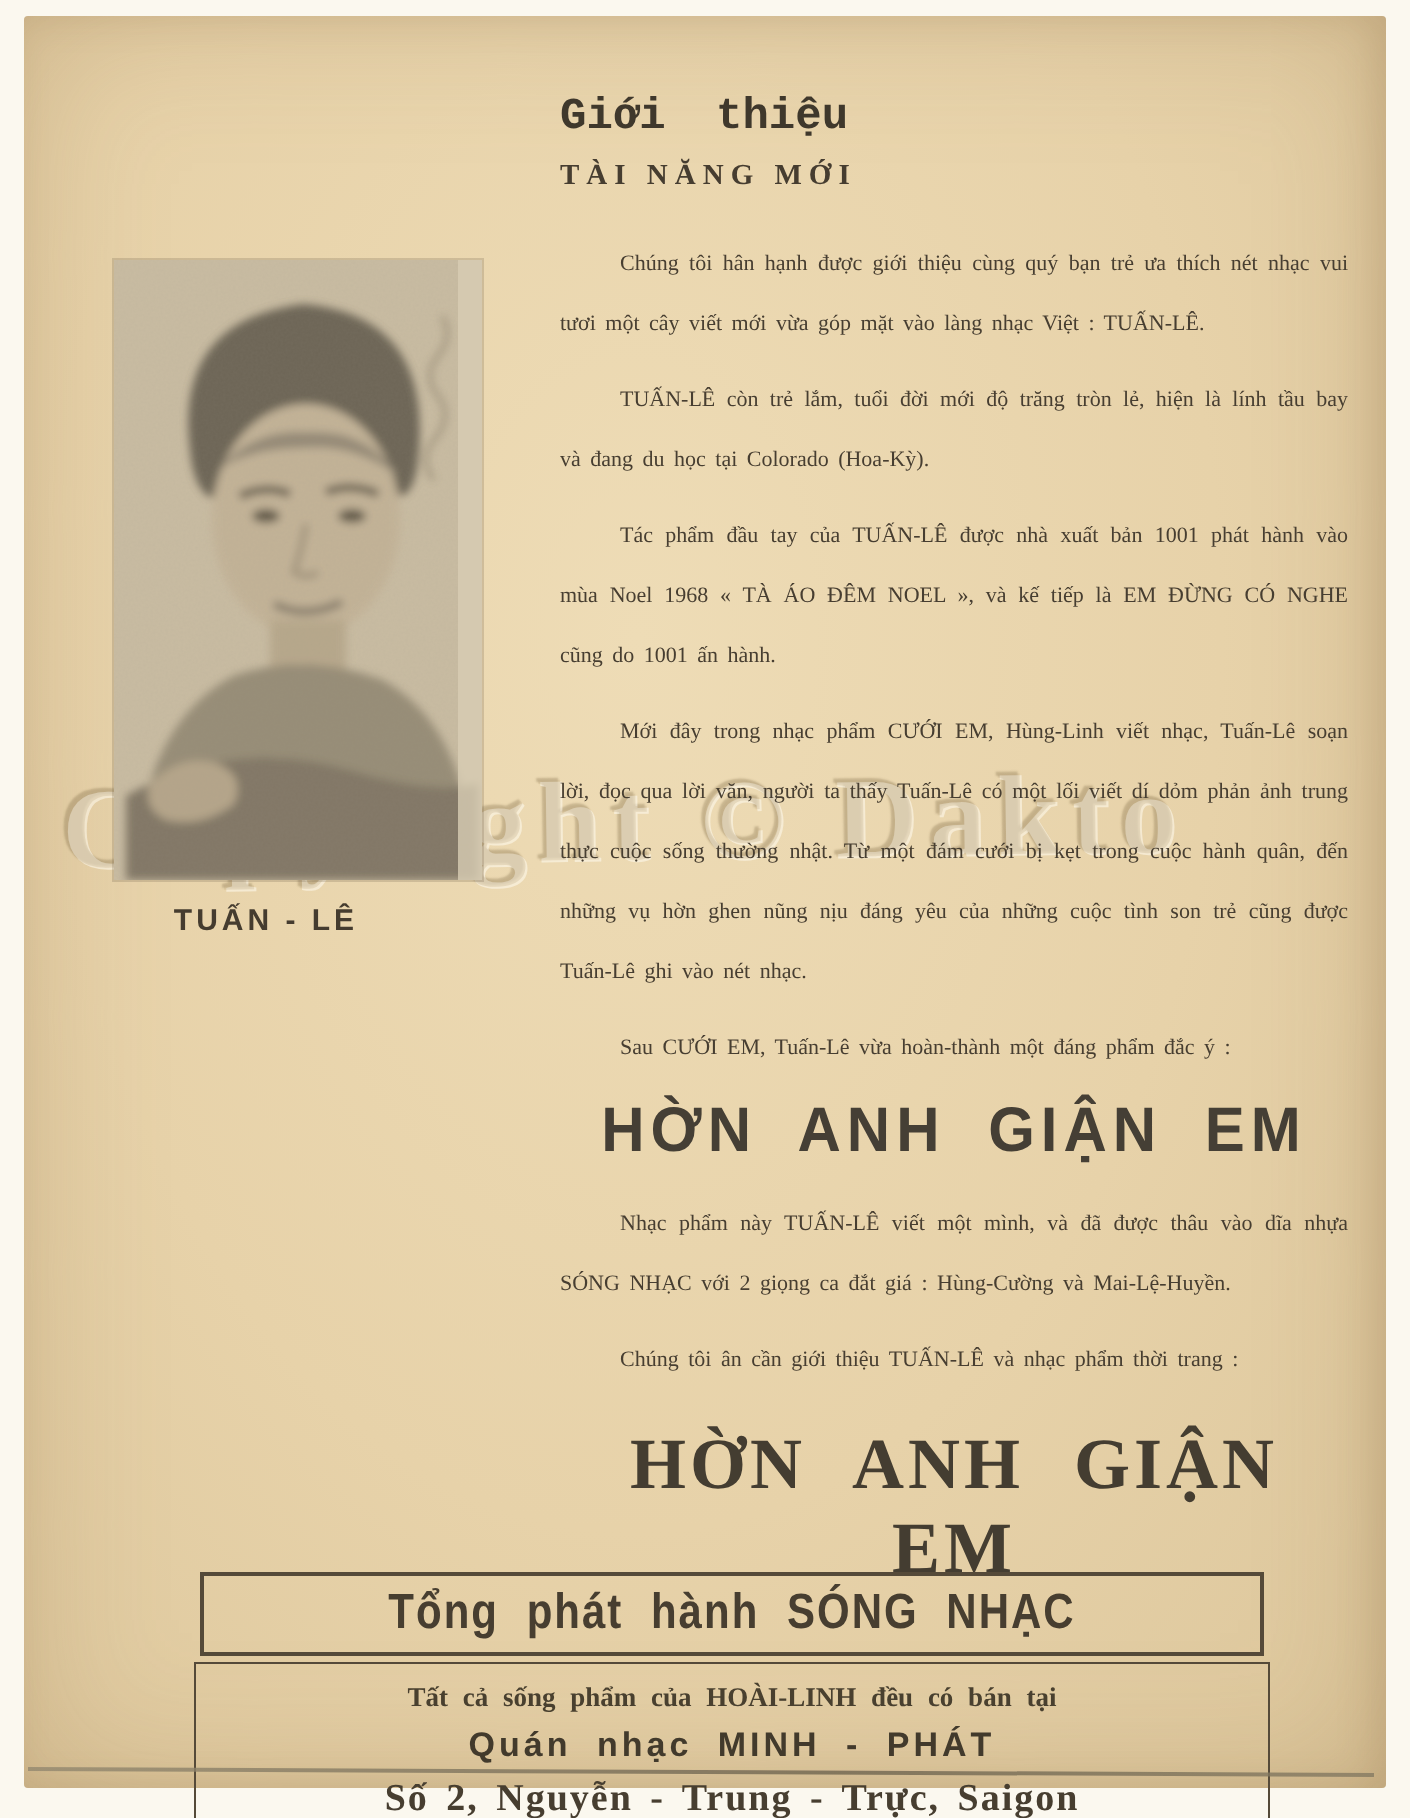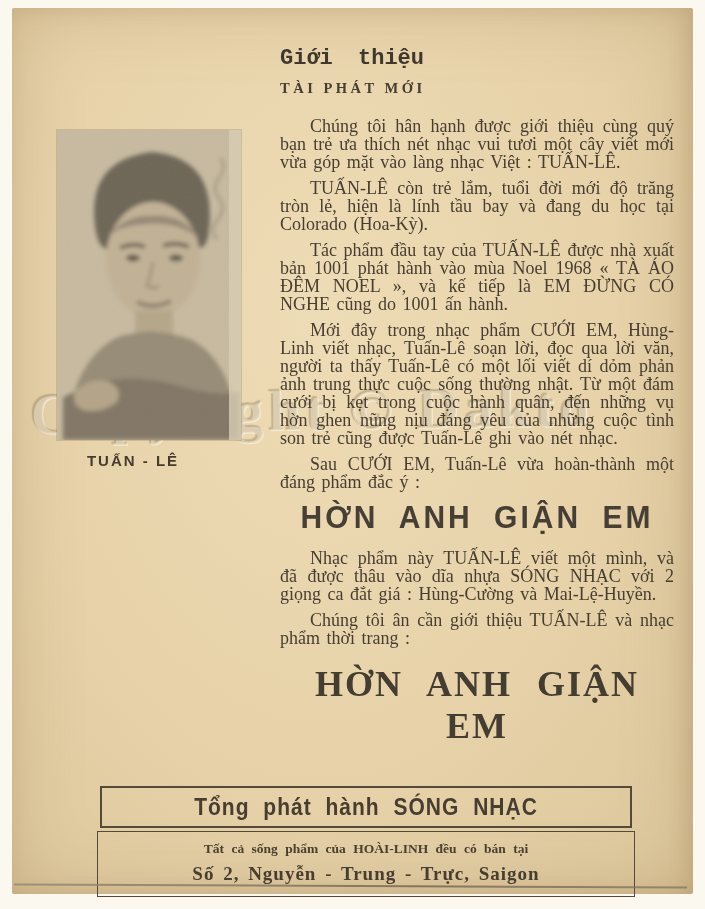--- a/index.html
+++ b/index.html
@@ -45,21 +45,21 @@
   }
   .intro-title{
     font-size:22px;font-weight:bold;word-spacing:12px;color:#3f382c;margin:0;font-family:Liberation Mono, monospace;
   }
   .intro-subtitle{
     font-size:14.5px;font-weight:bold;letter-spacing:3.5px;color:#46ableafcolor:#463d30;
     color:#463d30;margin-top:9px;
   }
   .intro-block{margin-bottom:20px;}
   .col p{
-    margin:0 0 8px 0;font-size:18px;line-height:18px;
+    margin:0 0 8px 0;font-size:11px;line-height:30px;
     text-align:justify;text-indent:30px;word-spacing:2px;color:#473e31;
   }
   .song-title-sans{
     text-align:center;font-family:"Liberation Sans", sans-serif;font-weight:bold;
     font-size:30px;letter-spacing:3px;word-spacing:10px;color:#453f35;
     margin:10px 0 14px 0;transform:scaleY(1.05);
   }
   .song-title-serif{
     text-align:center;font-family:"Liberation Serif", serif;font-weight:bold;
     font-size:36px;letter-spacing:2px;word-spacing:14px;color:#443d31;
@@ -138,21 +138,21 @@
         <rect x="0" y="0" width="184" height="310" filter="url(#grain)" opacity="0.22"></rect>
         <rect x="172" y="0" width="12" height="310" fill="#d8cdb4" opacity="0.8"></rect>
       </svg>
     </div>
     <div class="photo-caption">TUẤN - LÊ</div>
   </div>
 
   <div class="col">
     <div class="intro-block">
       <div class="intro-title">Giới  thiệu</div>
-      <div class="intro-subtitle">TÀI PHÁT MỚI</div>
+      <div class="intro-subtitle">TÀI NĂNG MỚI</div>
     </div>
 
     <p>Chúng tôi hân hạnh được giới thiệu cùng quý bạn trẻ ưa thích nét nhạc vui tươi  một cây viết mới  vừa góp mặt vào làng nhạc Việt :  TUẤN-LÊ.</p>
     <p>TUẤN-LÊ còn trẻ lắm, tuổi đời mới độ trăng tròn lẻ, hiện là lính tầu bay và đang  du học tại Colorado (Hoa-Kỳ).</p>
     <p>Tác phẩm đầu tay của TUẤN-LÊ được nhà xuất bản 1001 phát hành vào mùa Noel 1968 « TÀ ÁO ĐÊM NOEL », và kế tiếp là EM ĐỪNG CÓ NGHE cũng do 1001 ấn hành.</p>
     <p>Mới đây trong nhạc phẩm CƯỚI EM, Hùng-Linh viết nhạc, Tuấn-Lê soạn lời, đọc qua lời văn, người ta thấy Tuấn-Lê có một lối viết dí dỏm phản ảnh trung thực cuộc sống thường nhật. Từ một đám cưới bị kẹt trong cuộc hành quân, đến những vụ hờn ghen nũng nịu đáng yêu của những cuộc tình son trẻ cũng được Tuấn-Lê ghi vào nét nhạc.</p>
     <p>Sau CƯỚI EM, Tuấn-Lê vừa hoàn-thành một đáng phẩm đắc ý :</p>
 
     <div class="song-title-sans">HỜN ANH GIẬN EM</div>
 
@@ -161,18 +161,19 @@
 
     <div class="song-title-serif">HỜN ANH GIẬN EM</div>
   </div>
 
   <div class="footer">
     <div class="box1">
       <span class="distributor">Tổng phát hành SÓNG NHẠC</span>
     </div>
     <div class="box2">
       <div class="footer-line1">Tất cả sống phẩm của HOÀI-LINH đều có bán tại</div>
+      <div class="footer-line2">Quán nhạc MINH - PHÁT</div>
       <div class="footer-line3">Số 2, Nguyễn - Trung - Trực, Saigon</div>
     </div>
   </div>
 
   <div class="page-edge"></div>
 </div>
 
 </body></html>

